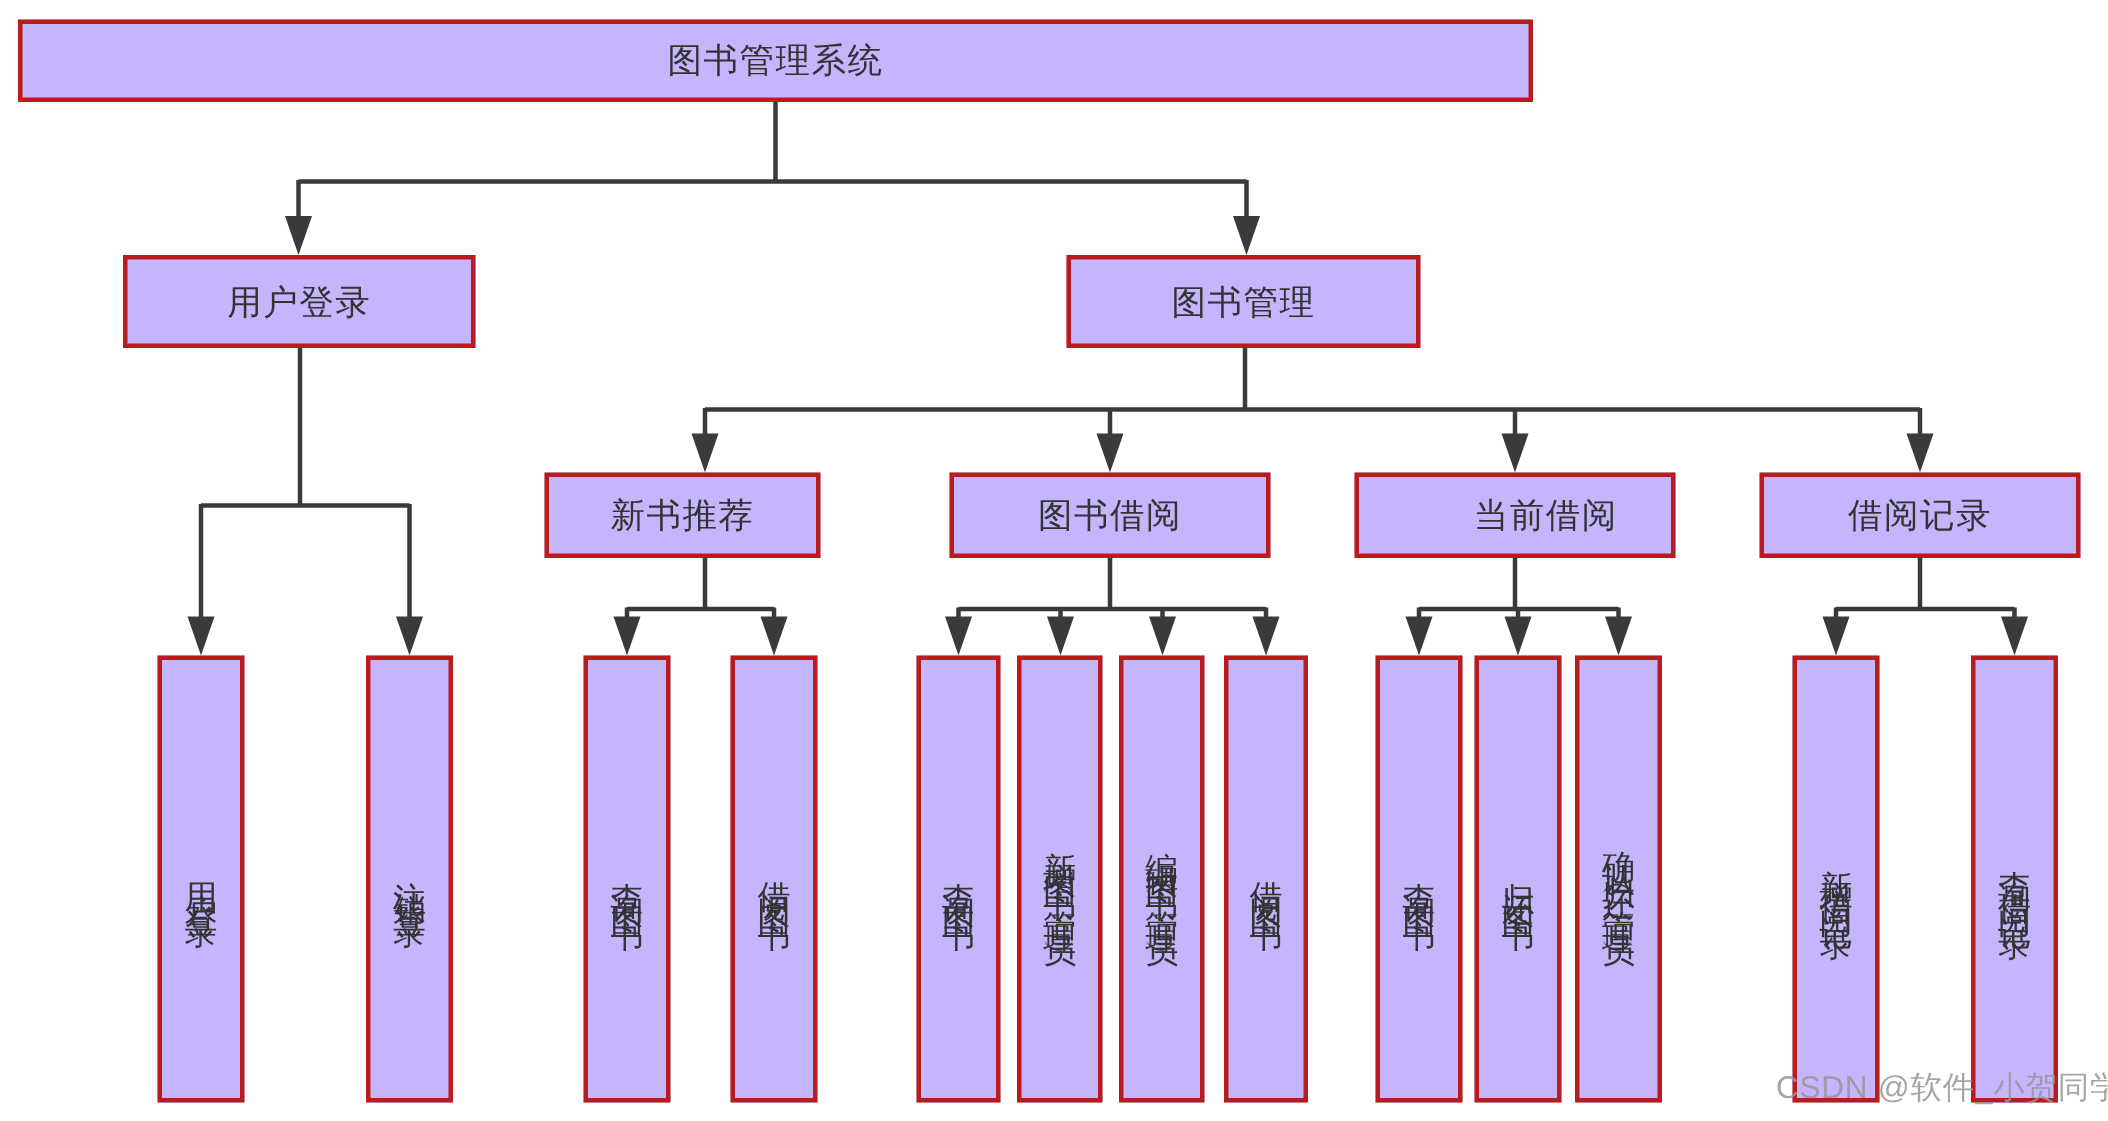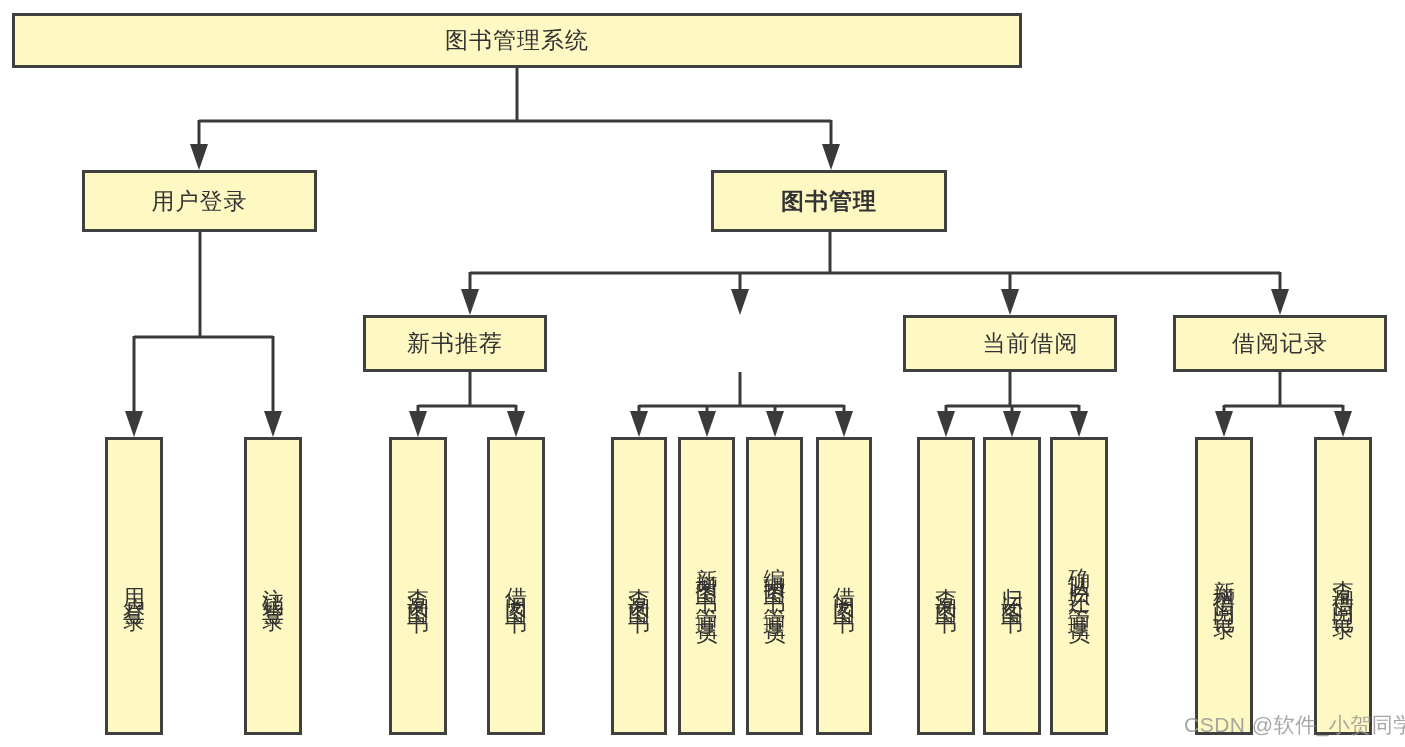--- a/index.html
+++ b/index.html
@@ -16,22 +16,22 @@
     overflow: hidden;
   }
   #connectors {
     position: absolute;
     left: 0;
     top: 0;
   }
   .hbox, .vbox {
     position: absolute;
     box-sizing: border-box;
-    border: 3px solid #404040;
-    background: #fef9c3;
+    border: 3px solid #b91c1c;
+    background: #c4b5fd;
     display: flex;
     align-items: center;
     justify-content: center;
     color: #333333;
   }
   .hbox span {
     font-size: 23px;
     letter-spacing: 1px;
     white-space: nowrap;
   }
@@ -132,27 +132,30 @@
     </g>
   </svg>
 
   <div class="hbox" style="left:12px; top:13px; width:1010px; height:55px;">
     <span>图书管理系统</span>
   </div>
 
   <div class="hbox" style="left:82px; top:170px; width:235px; height:62px;">
     <span>用户登录</span>
   </div>
-  <div class="hbox" style="left:711px; top:170px; width:236px; height:62px;font-weight:bold;">
+  <div class="hbox" style="left:711px; top:170px; width:236px; height:62px;">
     <span>图书管理</span>
   </div>
 
   <div class="hbox" style="left:363px; top:315px; width:184px; height:57px;">
     <span>新书推荐</span>
   </div>
+  <div class="hbox" style="left:633px; top:315px; width:214px; height:57px;">
+    <span>图书借阅</span>
+  </div>
   <div class="hbox" style="left:903px; top:315px; width:214px; height:57px;padding-left:41px;">
     <span>当前借阅</span>
   </div>
   <div class="hbox" style="left:1173px; top:315px; width:214px; height:57px;">
     <span>借阅记录</span>
   </div>
 
   <div class="vbox" style="left:105px; width:58px;">
     <span>用户登录</span>
   </div>

